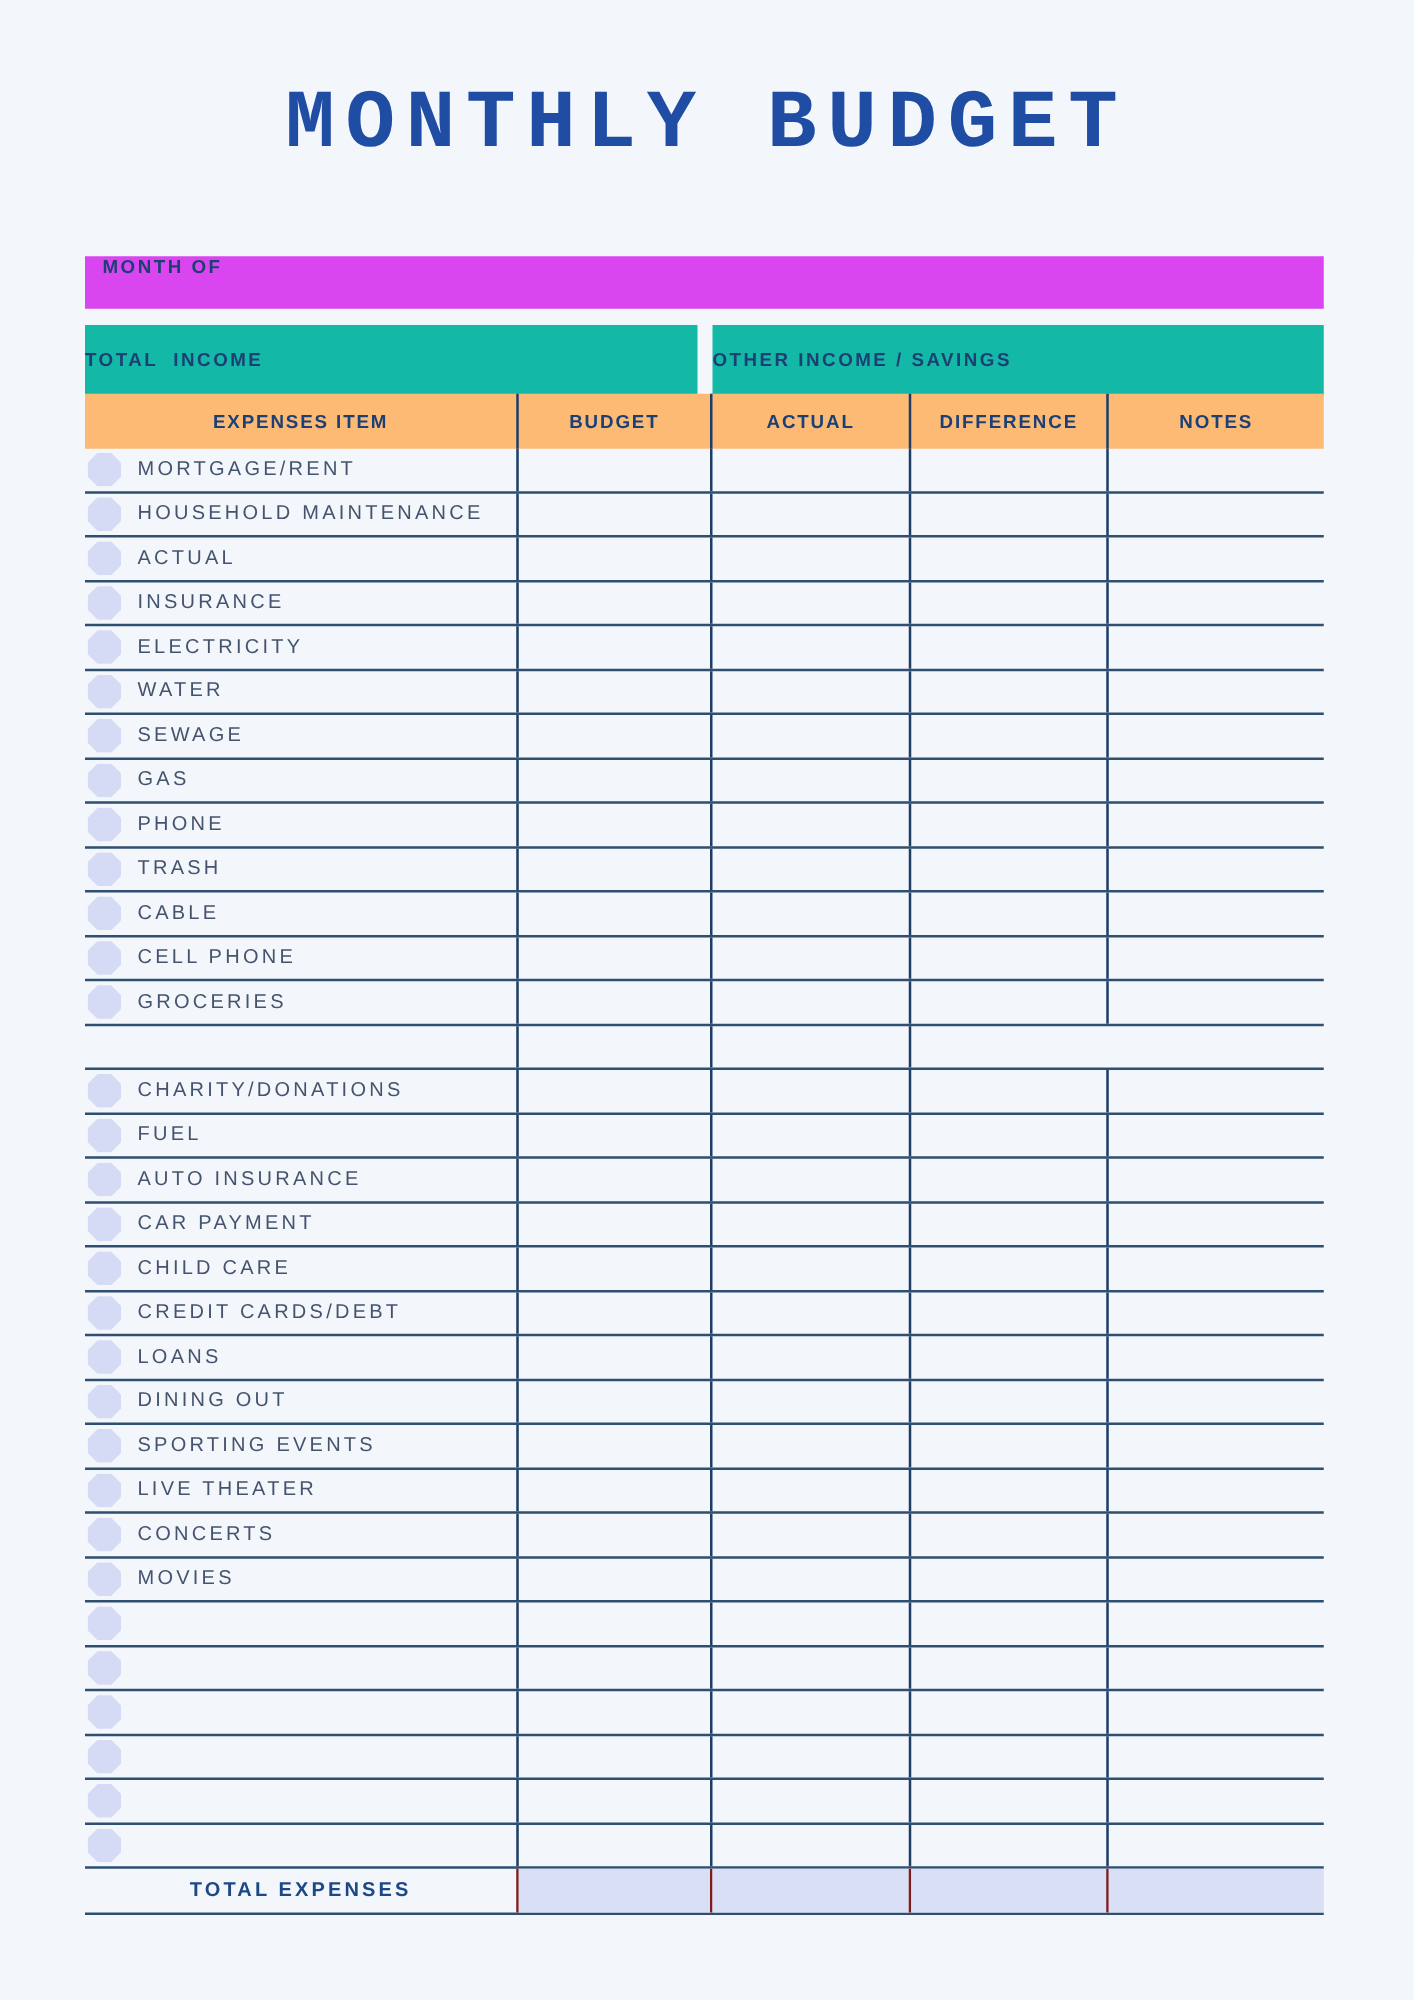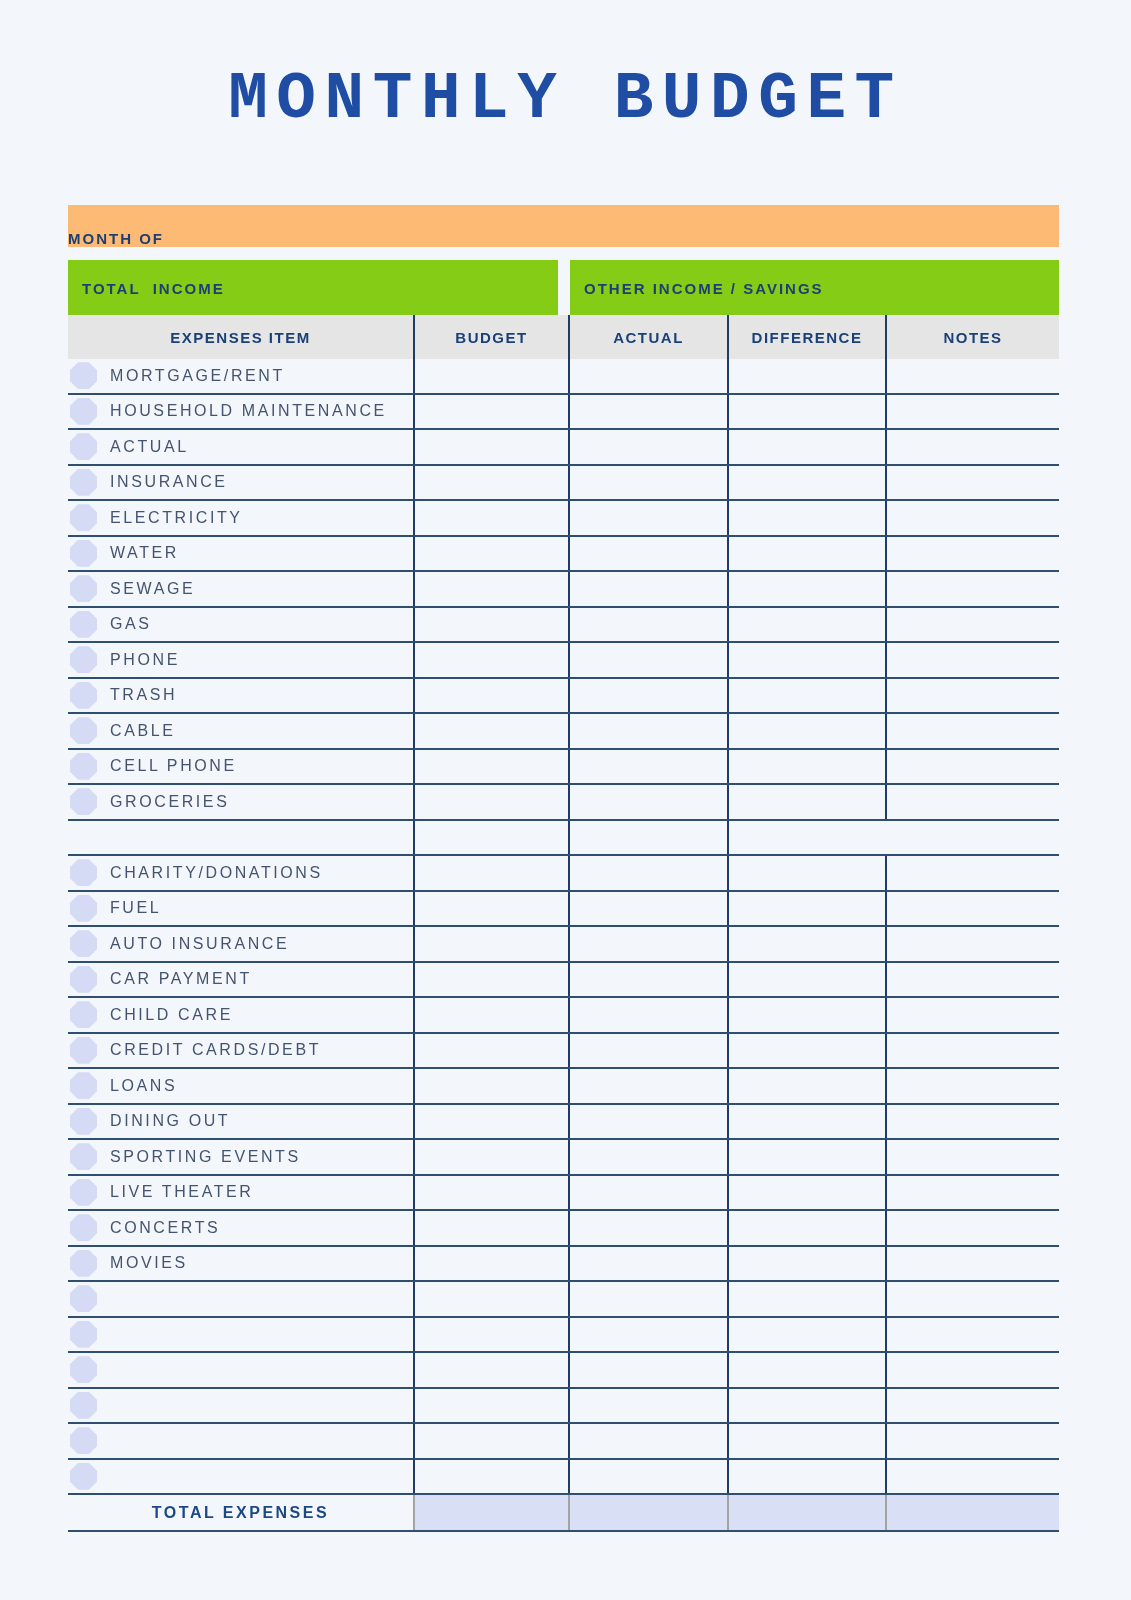--- a/index.html
+++ b/index.html
@@ -15,45 +15,46 @@
     position:absolute;top:62px;left:0;right:0;
     margin:0;text-align:center;
     font-family:Liberation Mono, monospace;
     font-size:66px;font-weight:700;
     letter-spacing:0.13em;
     color:#1f4da3;
   }
   
   .bar{
     position:absolute;
-    background:#fdba74;
-    display:flex;align-items:flex-end;
+    background:#d946ef;
+    display:flex;align-items:flex-start;
     box-sizing:border-box;
+    padding-left:14px;
   }
   .bar-label{
     font-size:15px;font-weight:700;
     letter-spacing:2px;color:#1c3f74;
     white-space:pre;
   }
   .month-bar{left:68px;top:205px;width:991px;height:42px;}
   .income-row{
     position:absolute;left:68px;top:260px;width:991px;height:44px;
     display:flex;gap:12px;
   }
   .income-bar{
-    position:relative;height:57px;background:#84cc16;
-    display:flex;align-items:center;box-sizing:border-box;padding-left:14px;
+    position:relative;height:57px;background:#14b8a6;
+    display:flex;align-items:center;box-sizing:border-box;
   }
   .income-bar.total{width:490px;}
   .income-bar.other{width:489px;}
   
   .budget-table{position:absolute;left:68px;top:315px;width:991px;}
   .thead{
     display:grid;grid-template-columns:347px 155px 159px 158px 172px;
-    height:44px;background:#e5e5e5;
+    height:44px;background:#fdba74;
   }
   .hcell{
     display:flex;align-items:center;justify-content:center;
     font-size:15px;font-weight:700;letter-spacing:1.5px;color:#1a4077;
     box-sizing:border-box;
   }
   .hcell:not(:last-child){border-right:2px solid #1d3c66;}
   .trow{
     display:grid;grid-template-columns:347px 155px 159px 158px 172px;
     height:35.5px;
@@ -74,21 +75,21 @@
   .item-label{
     font-size:16px;letter-spacing:2.6px;color:#45546e;
     white-space:nowrap;
   }
   .total-row{
     display:grid;grid-template-columns:347px 155px 159px 158px 172px;
     height:37px;
     border-bottom:2px solid #2f4f70;
     box-sizing:border-box;
   }
-  .total-row .cell:not(:last-child){border-right:2px solid #a3a3a3;}
+  .total-row .cell:not(:last-child){border-right:2px solid #7f1d1d;}
   .total-label-cell{
     display:flex;align-items:center;justify-content:center;
     font-size:16px;font-weight:700;letter-spacing:2.5px;color:#1d4886;
   }
   .total-row .filled{background:#d9e0f6;}
 </style>
 </head>
 <body>
 
 <div class="page">

